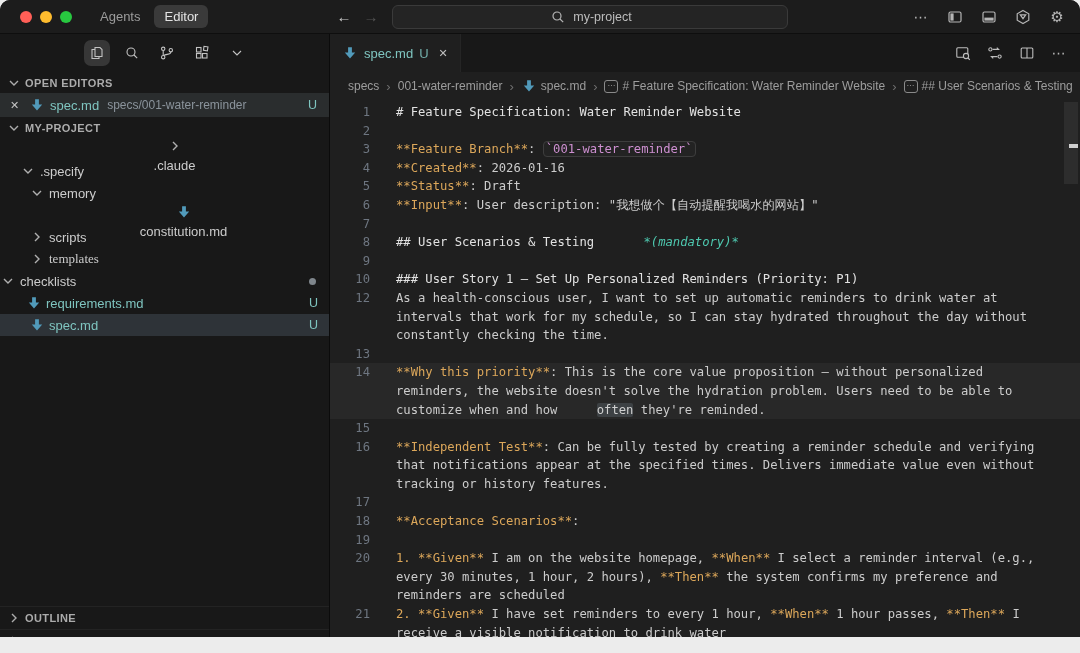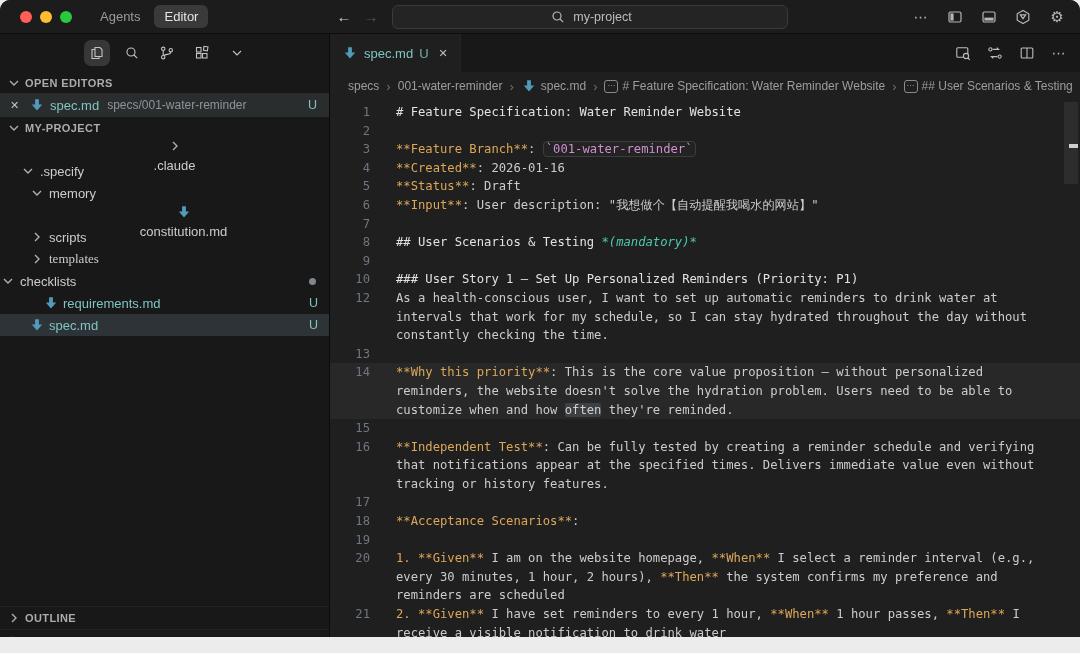--- a/index.html
+++ b/index.html
@@ -76,23 +76,23 @@
   
   .code-area { position:relative; flex:1; overflow:hidden; padding-top:3px;
                font-family:"DejaVu Sans Mono", monospace; font-size:12.2px; line-height:18.6px; }
   .ed-row { display:flex; align-items:flex-start; min-height:18.6px; }
   .ed-row.cur { background:#282828; }
   .ed-num { width:40px; flex:none; text-align:right; color:#6e7681; padding-right:0; user-select:none; }
   .ed-code { margin-left:26px; white-space:pre-wrap; overflow-wrap:break-word; width:89ch; min-height:18.6px; color:#cccccc; }
   .seg-p { color:#cccccc; }
   .seg-h { color:#e2e2e2; }
   .seg-b { color:var(--md-bold);margin-top:13px; }
-  .seg-m { color:var(--mandatory); font-style:italic; }
+  .seg-m { color:var(--mandatory); font-style:italic;margin-left:42px; }
   .seg-c { color:var(--md-code); background:#232323; border:1px solid #3d3d3d; border-radius:4px; padding:0 2px; }
-  .seg-hl { color:#d0d0d0; background:#3d4144; border-radius:2px; }
+  .seg-hl { color:#d0d0d0; background:#3d4144; border-radius:2px;margin-left:32px; }
 
   .scrollbar-thumb { position:absolute; right:2px; top:2px; width:14px; height:82px; background:#2d2d2d; }
   .scroll-marker { position:absolute; right:2px; top:44px; width:9px; height:4px; background:#cfcfcf; }
 </style>
 </head>
 <body>
 
 <div class="window">
 
   <div class="titlebar">
@@ -264,21 +264,21 @@
           </div>
           <div class="tree-row" style="">
             <span class="chev down">
               <svg width="16" height="16" viewBox="0 0 16 16">
                 <polyline points="6 4 10 8 6 12"></polyline>
               </svg>
             </span>
             <span class="label">checklists</span>
             <span class="dot"></span>
           </div>
-          <div class="tree-row" style="padding-left: 43px; text-align: center;">
+          <div class="tree-row" style="padding-left: 26px; text-align: center;">
             <span class="mdicon">
               <svg width="16" height="16" viewBox="0 0 16 16">
                 <path d="M6.1 2.3h3.8v5.2h3.3L8 13.6 2.8 7.5h3.3z" fill="#519aba" stroke="none"></path>
               </svg>
             </span>
             <span class="label untracked">requirements.md</span>
             <span class="ubadge">U</span>
           </div>
           <div class="tree-row selected" style="padding-left: 29px;">
             <span class="mdicon">

